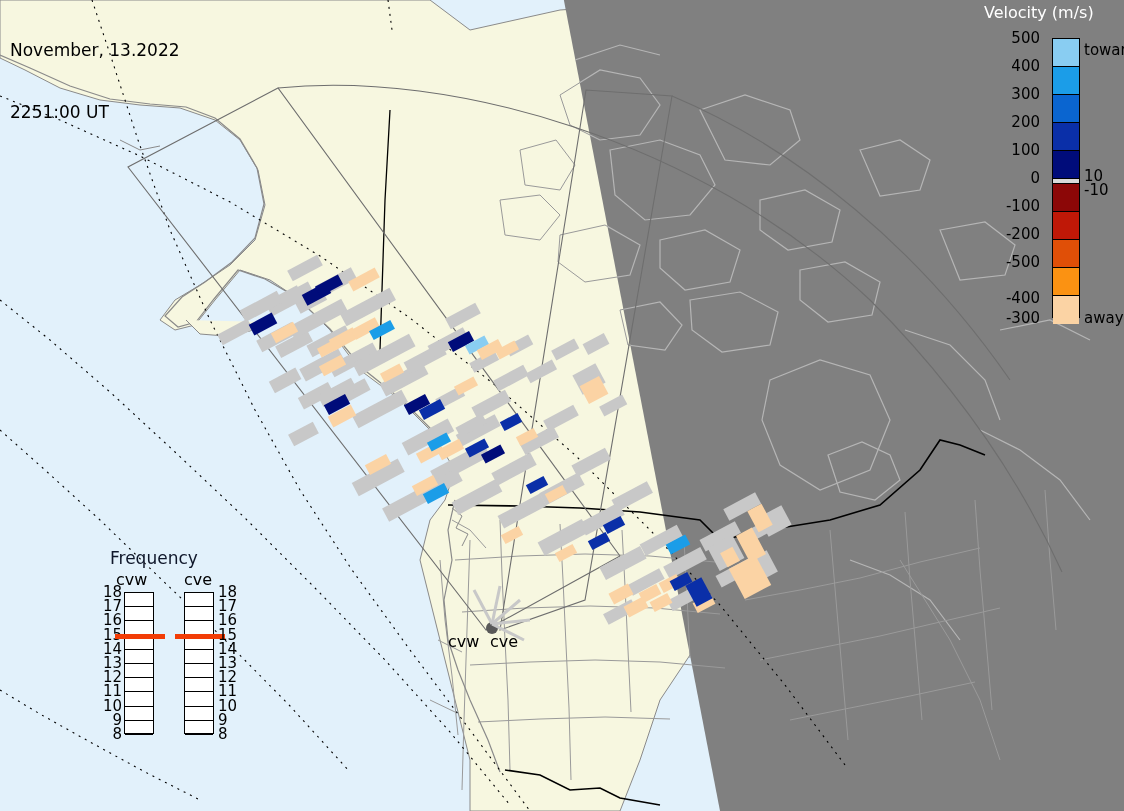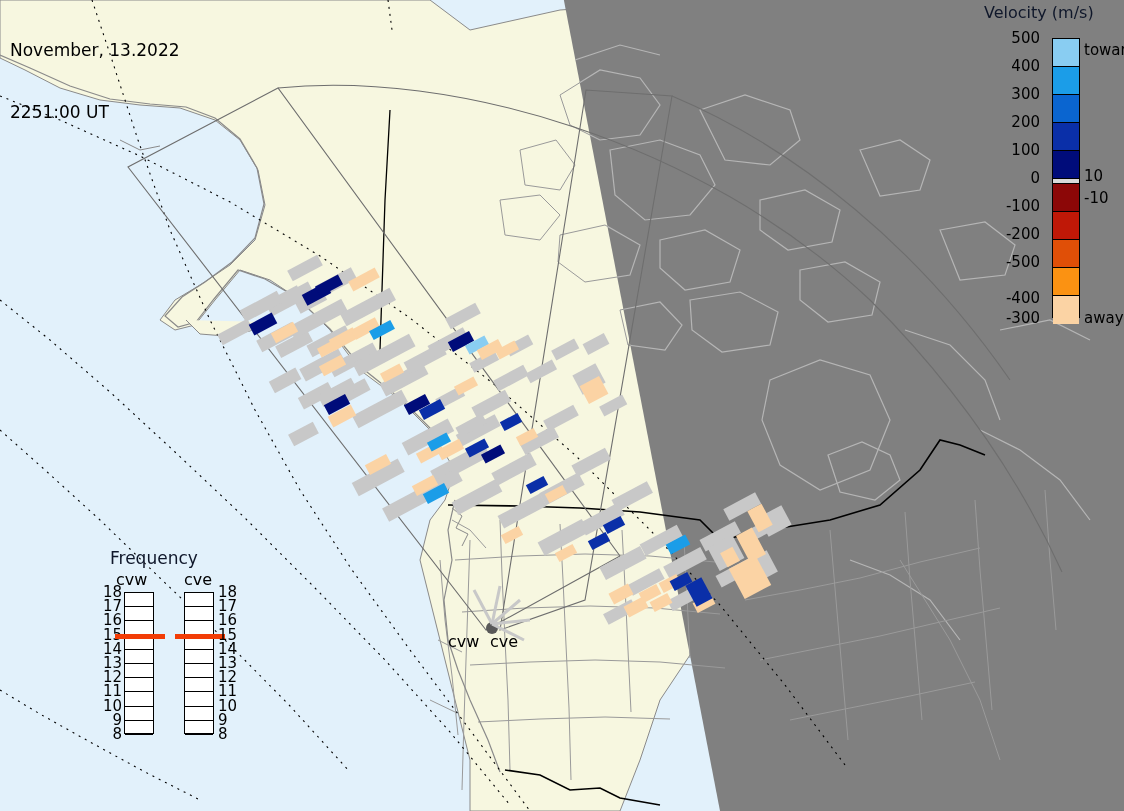--- a/index.html
+++ b/index.html
@@ -12,21 +12,21 @@
   #stage{position:absolute;left:0;top:0;width:1124px;height:811px;overflow:hidden;}
   #mapsvg{position:absolute;left:0;top:0;}
 
   
   .hdr{position:absolute;left:6px;top:1px;color:#000;font-size:17px;line-height:18px;
        letter-spacing:0px;white-space:pre;}
   .hdr div{margin:4px;padding:0;}
 
   
   #velwrap{position:absolute;left:978px;top:0px;width:146px;height:330px;}
-  #veltitle{position:absolute;left:6px;top:3px;font-size:16px;color:#0f172a;white-space:nowrap;}
+  #veltitle{position:absolute;left:6px;top:3px;font-size:16px;color:#ffffff;white-space:nowrap;}
   #velbar{position:absolute;left:74px;top:38px;width:28px;height:280px;border:1px solid #000;
           box-sizing:border-box;}
   .vseg{width:100%;box-sizing:border-box;}
   #velticks{position:absolute;left:0px;top:30px;width:68px;height:296px;}
   .vtick{position:absolute;right:6px;font-size:15px;color:#000;text-align:right;white-space:nowrap;
          transform:translateY(-50%);}
   #velside{position:absolute;left:106px;top:30px;width:46px;height:296px;}
   .vside{position:absolute;left:0;font-size:15px;color:#000;white-space:nowrap;
          transform:translateY(-50%);}
 
@@ -370,21 +370,21 @@
         <div class="vseg" style="height: 5px; background: rgb(217, 217, 217); border-bottom: 1px solid rgb(0, 0, 0);"></div>
         <div class="vseg" style="height: 28px; background: rgb(140, 7, 7); border-bottom: 1px solid rgb(0, 0, 0);"></div>
         <div class="vseg" style="height: 28px; background: rgb(191, 24, 7); border-bottom: 1px solid rgb(0, 0, 0);"></div>
         <div class="vseg" style="height: 28px; background: rgb(224, 79, 7); border-bottom: 1px solid rgb(0, 0, 0);"></div>
         <div class="vseg" style="height: 28px; background: rgb(251, 146, 18); border-bottom: 1px solid rgb(0, 0, 0);"></div>
         <div class="vseg" style="height: 28px; background: rgb(251, 211, 164);"></div>
       </div>
     <div id="velside">
         <div class="vside" style="top: 20px;">toward</div>
         <div class="vside" style="top: 146px;">10</div>
-        <div class="vside" style="top: 168px; text-align: right;">-10</div>
+        <div class="vside" style="top: 160px; text-align: right;">-10</div>
         <div class="vside" style="top: 288px;">away</div>
       </div>
   </div>
 
   <div id="freqwrap">
     <div id="freqtitle">Frequency</div>
 
     <div class="fcolname" style="left:20px;">cvw</div>
     <div class="fcolname" style="left:88px;">cve</div>
 

